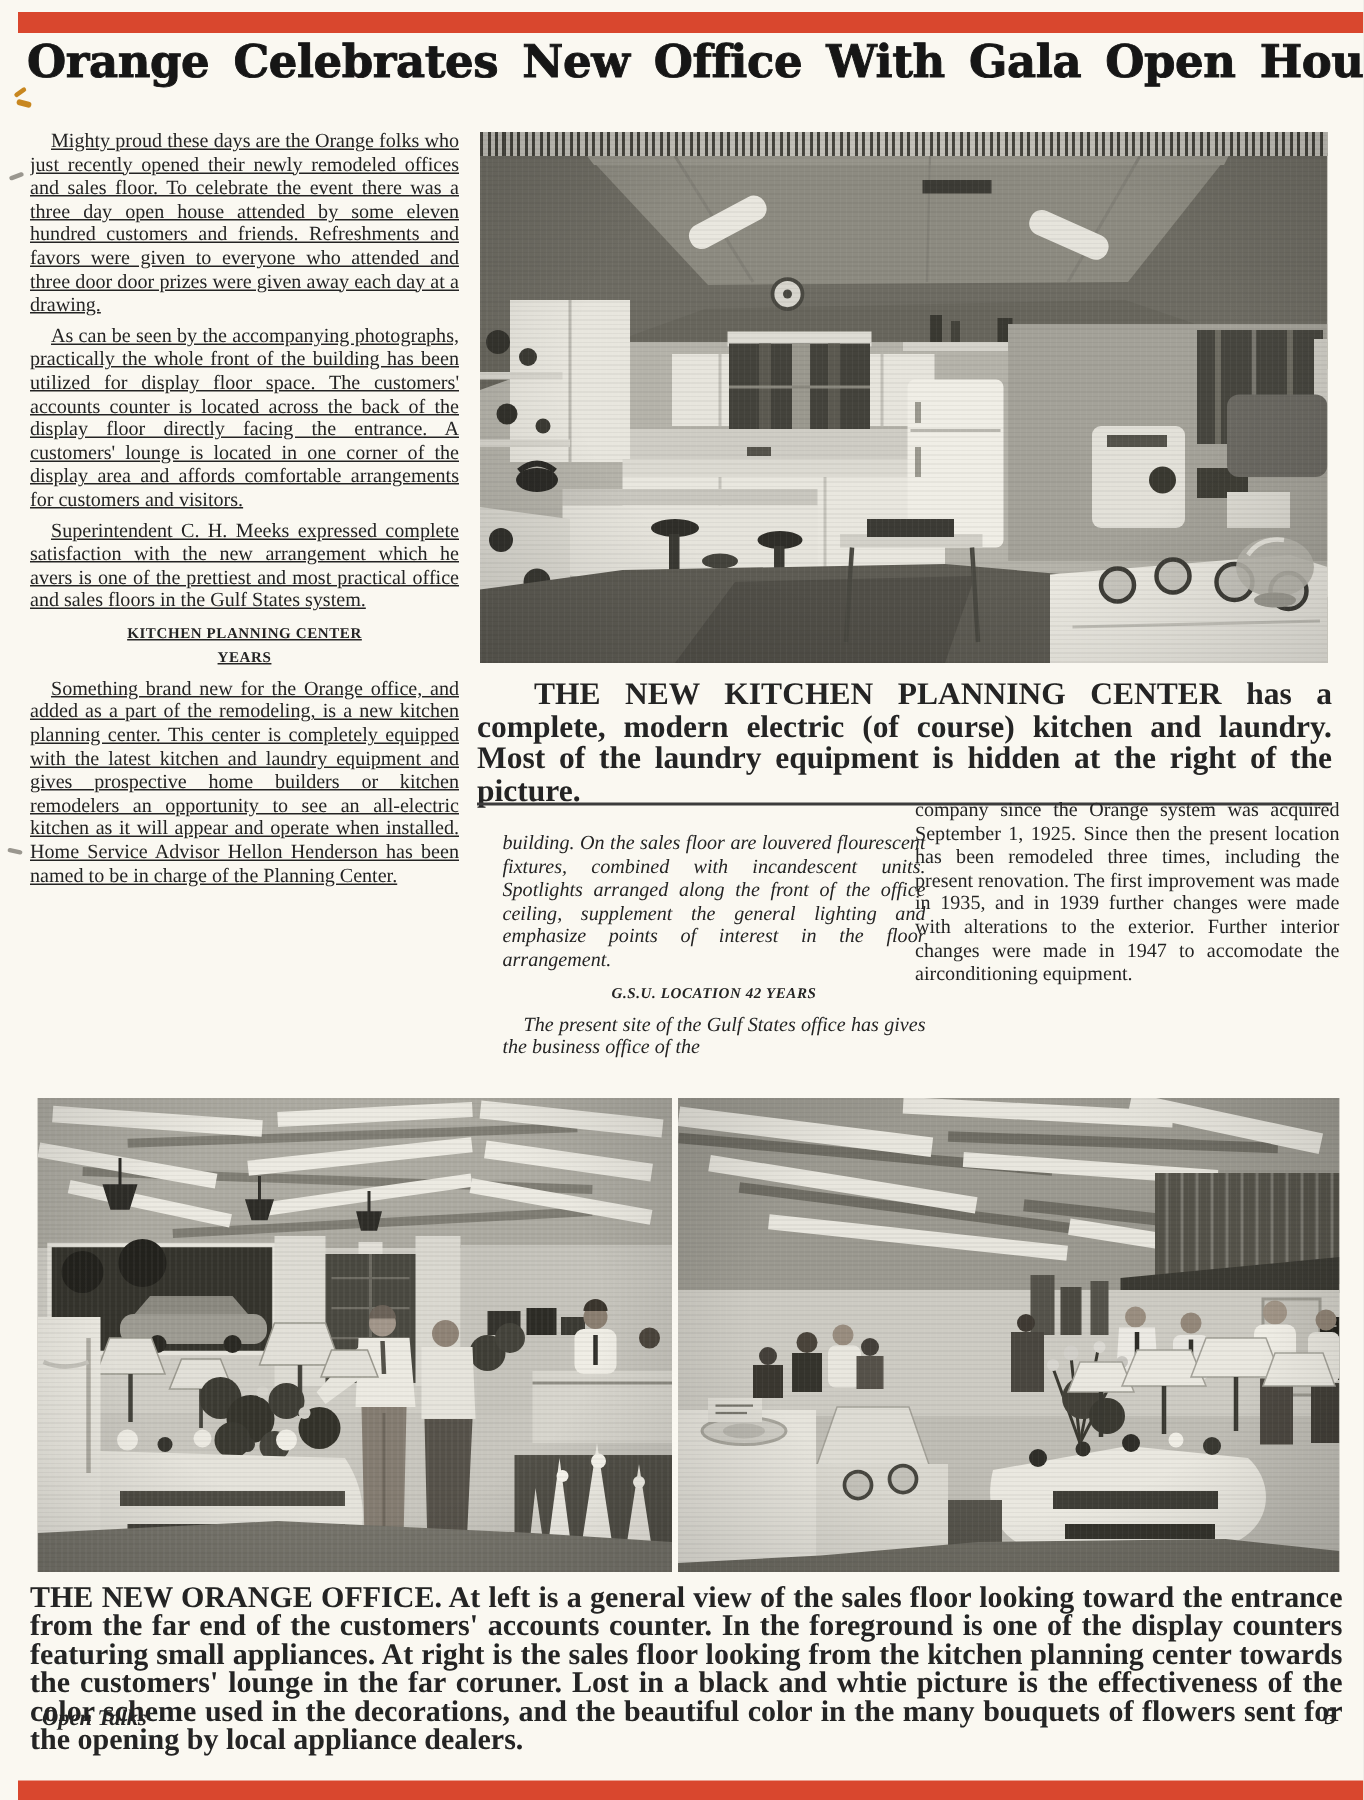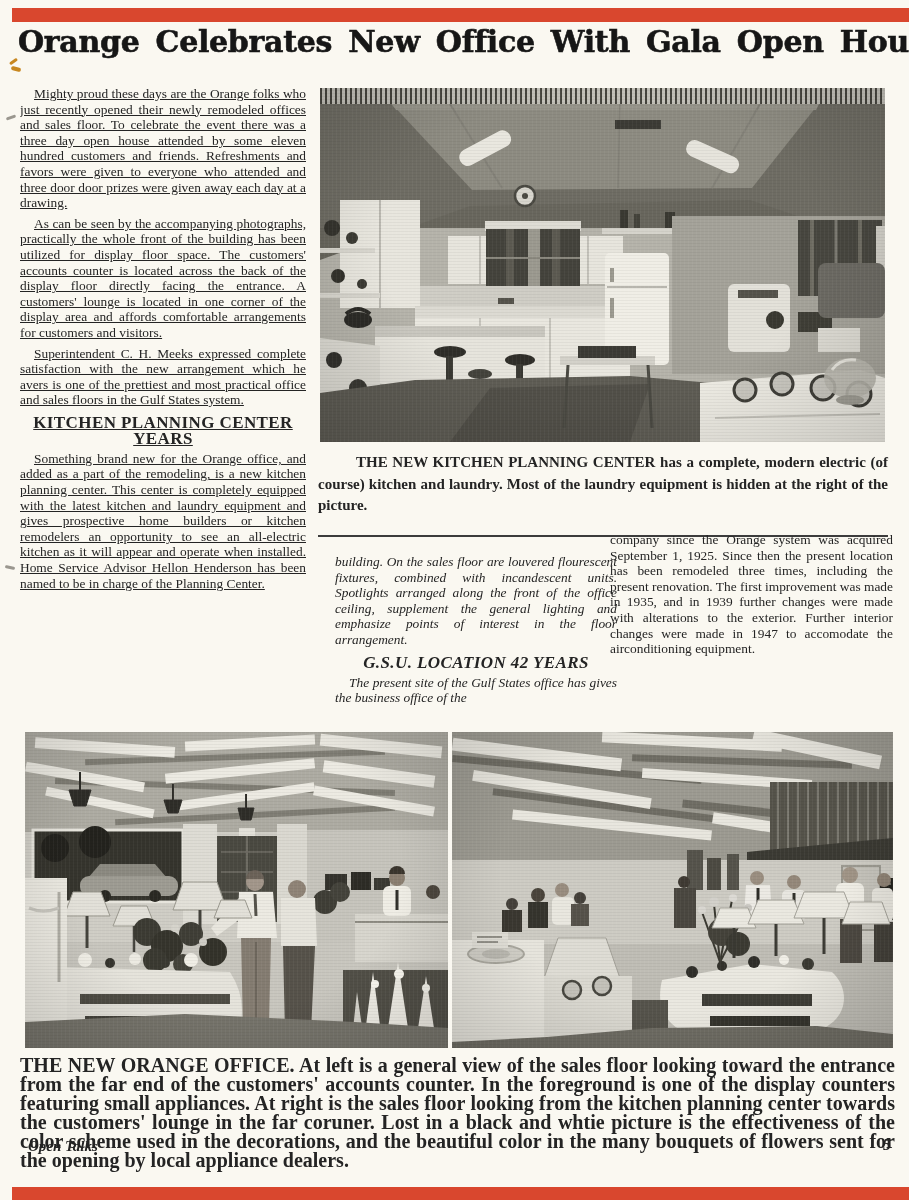--- a/index.html
+++ b/index.html
@@ -14,28 +14,28 @@
   .scribble i.s2{left:4px;top:9px;width:10px;height:4px;transform:rotate(15deg);}
   .pencil{position:absolute;width:10px;height:3px;background:#9a978f;border-radius:2px;}
   .pencil.m1{left:6px;top:116px;transform:rotate(-20deg);}
   .pencil.m2{left:5px;top:566px;transform:rotate(12deg);}
   h1.title{position:absolute;left:18px;top:24px;width:874px;margin:0;
         font-family:"DejaVu Serif",serif;font-weight:bold;font-size:30px;letter-spacing:-.3px;
         word-spacing:6px;white-space:nowrap;color:#161616;-webkit-text-stroke:.6px #161616;}
   .col{position:absolute;font-size:13.4px;line-height:15.6px;text-align:justify;}
   .col p{margin:0 0 5px 0;text-indent:14px;}
   .col p.cont{text-indent:0;}
-  .col h3{margin:7px 0 4px 0;font-size:17px;line-height:16px;text-align:center;
+  .col h3{margin:7px 0 4px 0;font-size:10px;line-height:16px;text-align:center;
           letter-spacing:.4px;font-weight:bold;text-indent:0;}
   .col h3 span{display:block;}
   .col1{left:20px;top:86px;width:286px;height:646px;overflow:hidden;text-decoration:underline;}
   .col2{left:335px;top:554px;width:282px;height:186px;overflow:hidden;font-style:italic;}
   .col3{left:610px;top:532px;width:283px;height:186px;overflow:hidden;}
   .caption{position:absolute;font-weight:bold;text-align:justify;margin:0;}
-  .caption.kitchen{left:318px;top:452px;width:570px;font-size:15px;line-height:21.5px;text-indent:38px;}
+  .caption.kitchen{left:318px;top:452px;width:570px;font-size:21px;line-height:21.5px;text-indent:38px;}
   .caption.office{left:20px;top:1056px;width:875px;font-size:20px;line-height:19px;text-indent:0;}
   .rule{position:absolute;left:318px;top:535px;width:570px;height:2px;background:#3c3c3c;}
   .footer-left{position:absolute;left:28px;top:1138px;font-size:15px;font-weight:bold;font-style:italic;}
   .footer-right{position:absolute;right:18px;top:1136px;font-size:16px;font-weight:bold;font-style:italic;}
   .photo{position:absolute;overflow:hidden;background:#c6c4bc;}
   .photo svg{display:block;}
   .photo .grain{position:absolute;inset:0;pointer-events:none;
      background:
        radial-gradient(ellipse at 50% 45%, rgba(255,255,255,0) 55%, rgba(0,0,0,.14) 100%),
        repeating-linear-gradient(0deg, rgba(0,0,0,.045) 0 1px, rgba(0,0,0,0) 1px 3px),

